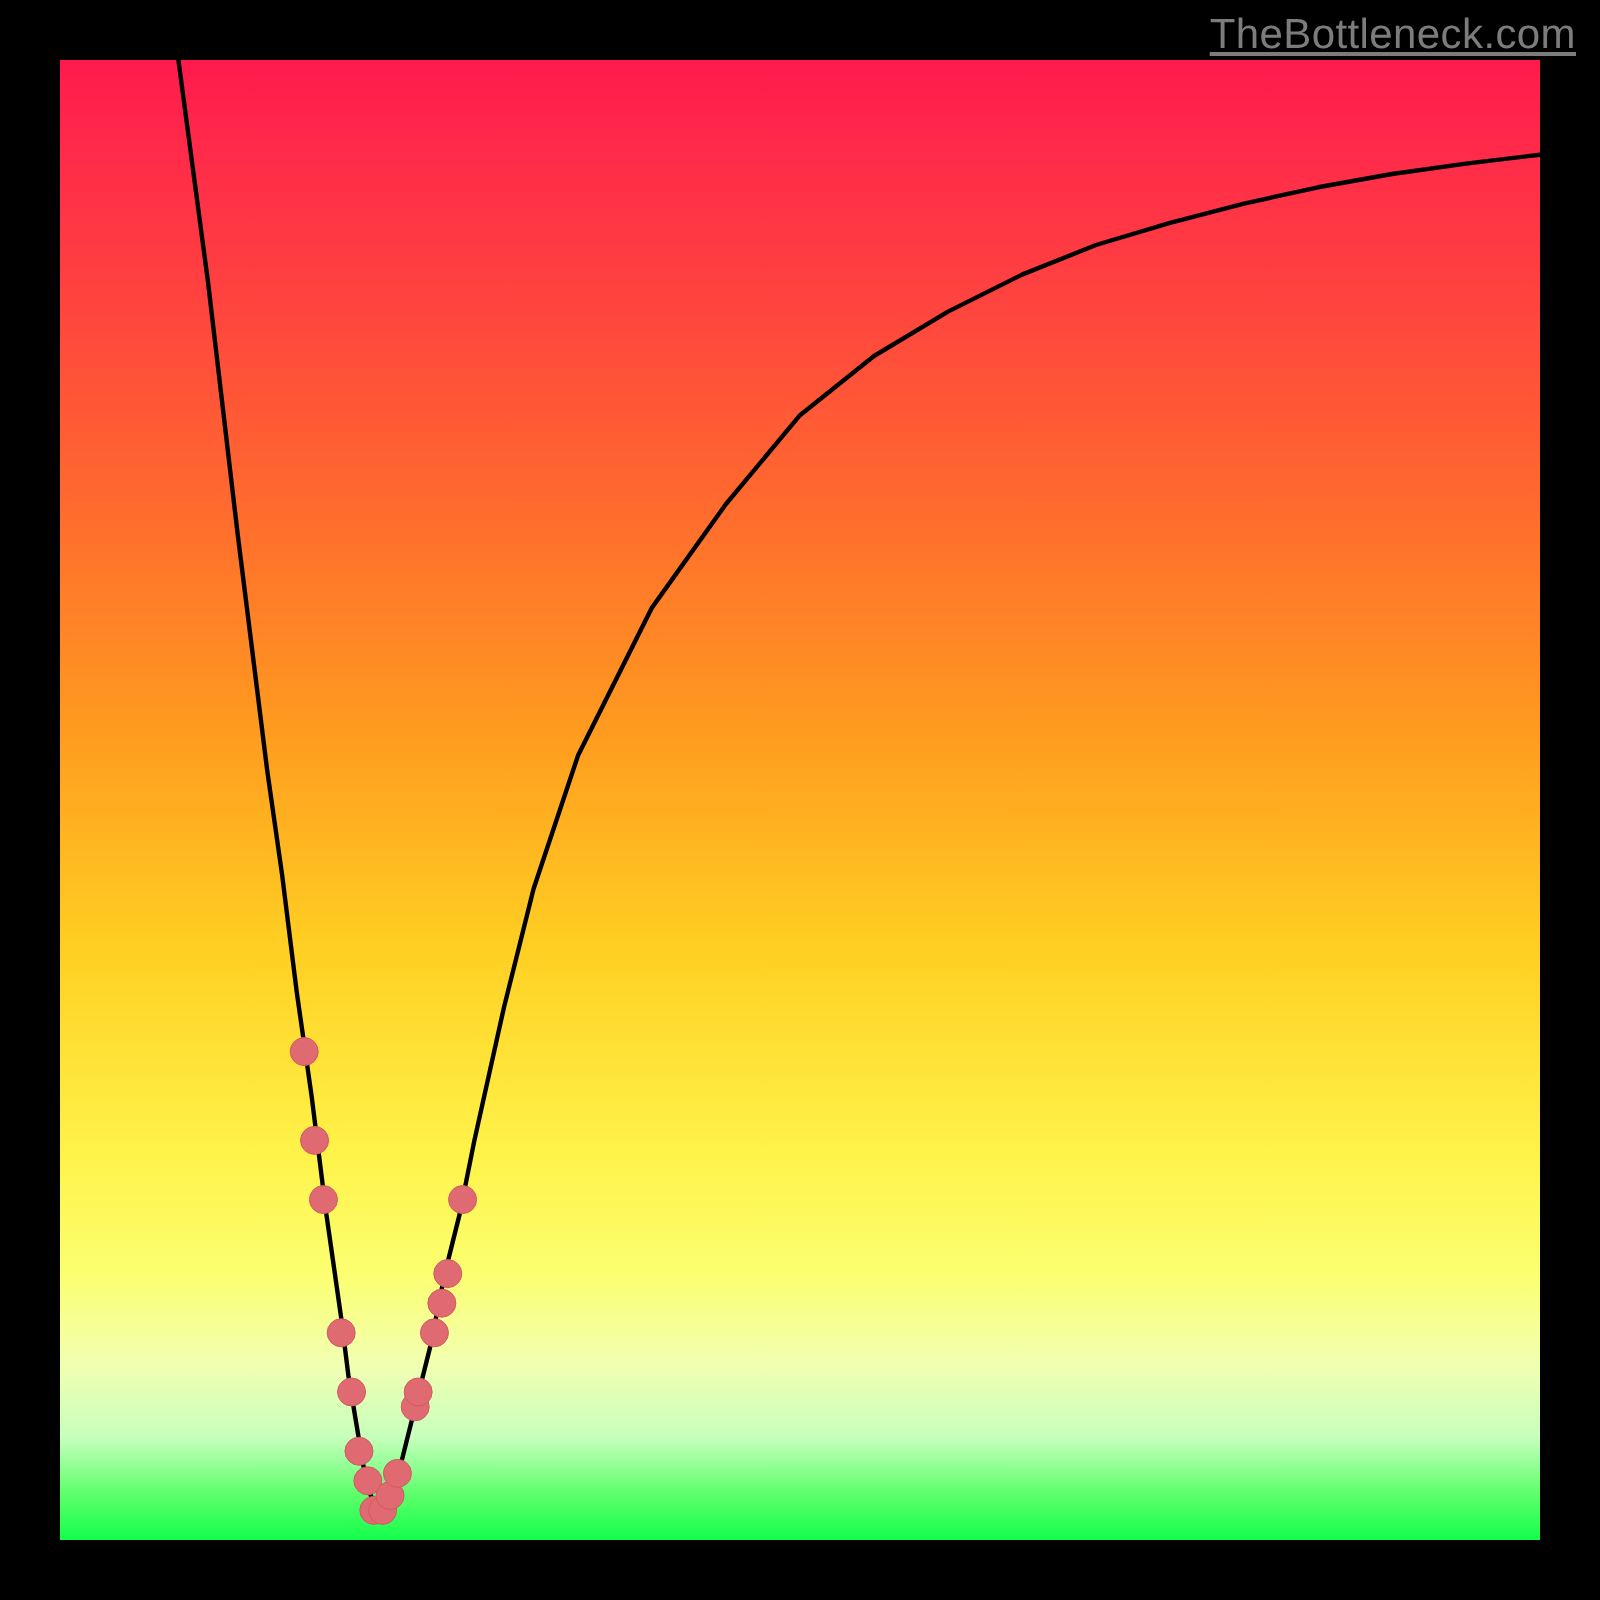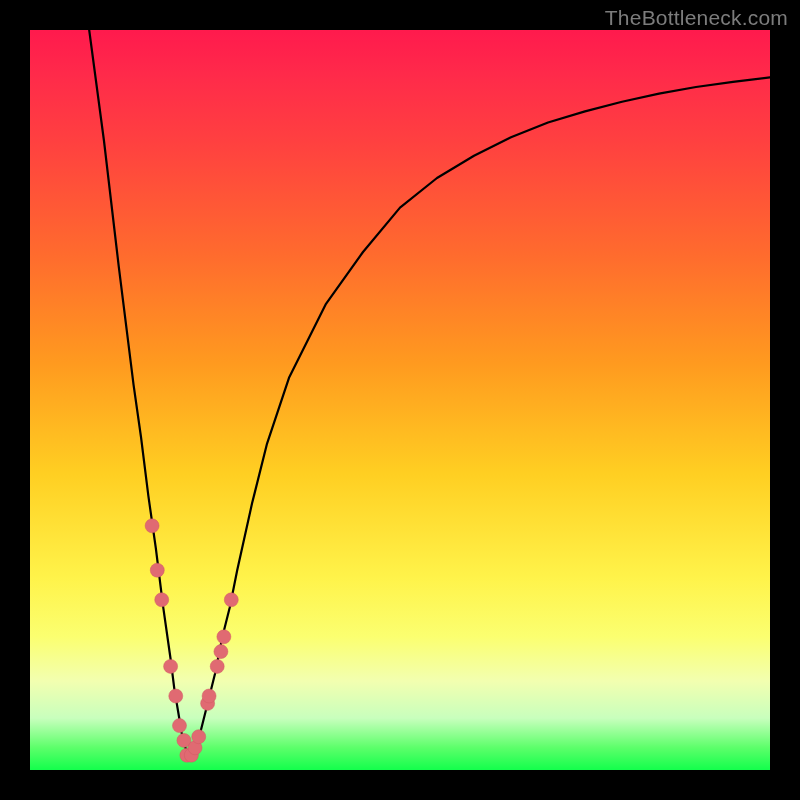--- a/index.html
+++ b/index.html
@@ -61,20 +61,21 @@
   }
   .watermark {
     position: absolute;
     top: 6px;
     right: 12px;
     color: #7c7c7c;
     font-size: 21px;
     font-weight: 500;
     letter-spacing: 0.2px;
     user-select: none;
+    text-decoration: underline;
   }
 </style>
 </head>
 <body>
 
 <div class="frame">
   <div class="plot-area">
     <svg class="curve-svg" viewBox="0 0 740 740">
       <path id="curve-path" class="curve-line" d="M59.20 0.00 L74.00 111.00 L88.80 236.80 L103.60 355.20 L111.00 407.00 L118.40 466.20 L125.80 518.00 L133.20 577.20 L140.60 629.00 L144.30 658.60 L148.00 680.80 L151.70 703.00 L155.40 717.80 L159.10 725.20 L162.80 725.20 L166.50 717.80 L170.20 703.00 L177.60 673.40 L185.00 643.80 L192.40 606.80 L199.80 577.20 L207.20 540.20 L222.00 473.60 L236.80 414.40 L259.00 347.80 L296.00 273.80 L333.00 222.00 L370.00 177.60 L407.00 148.00 L444.00 125.80 L481.00 107.30 L518.00 92.50 L555.00 81.40 L592.00 71.78 L629.00 63.64 L666.00 56.98 L703.00 51.80 L740.00 47.36"></path>
       <g id="marker-group">

